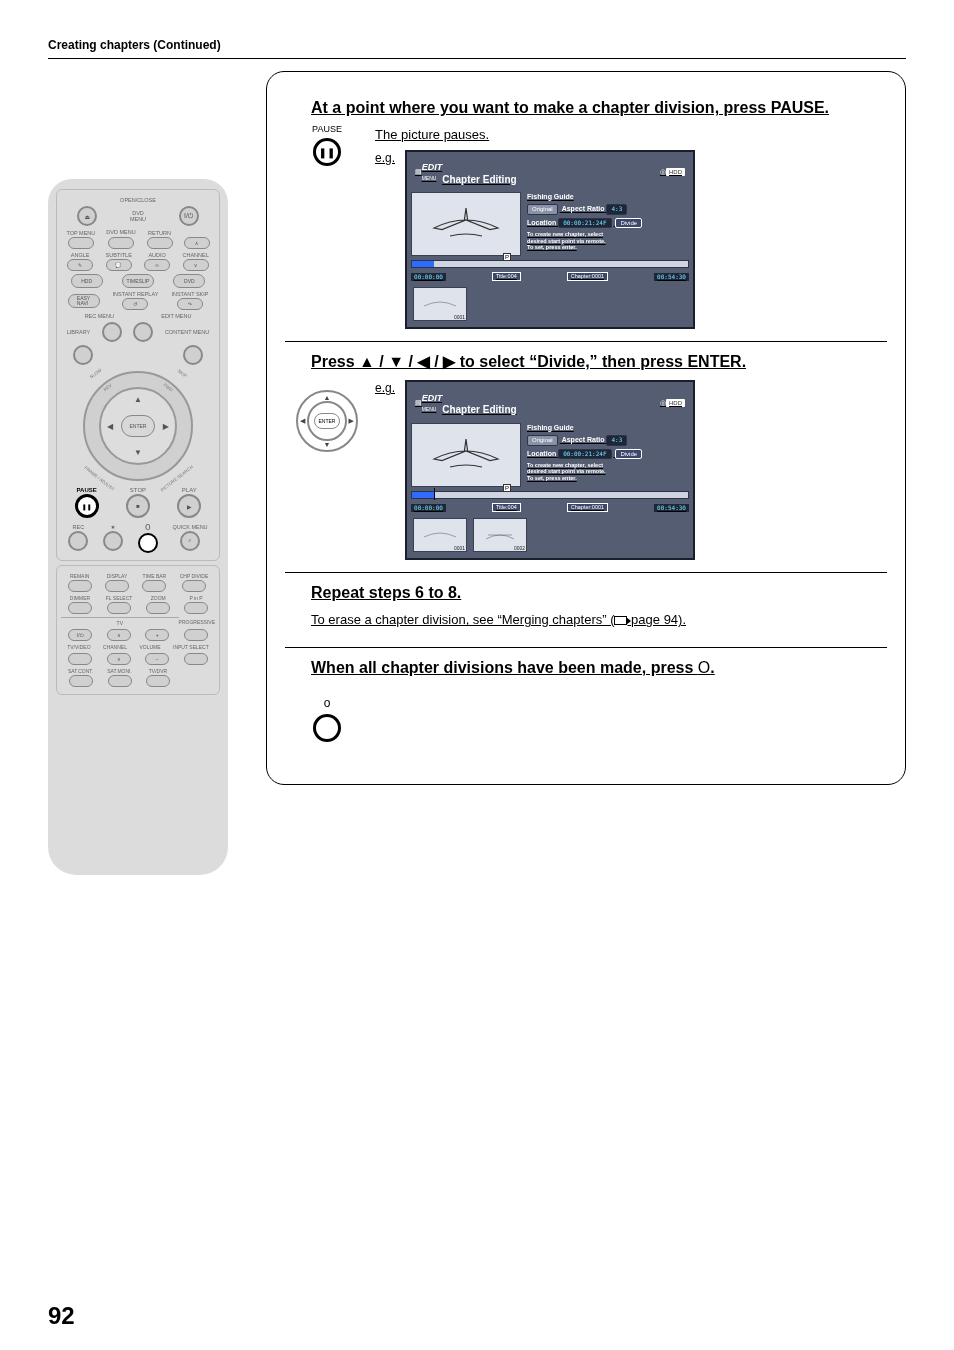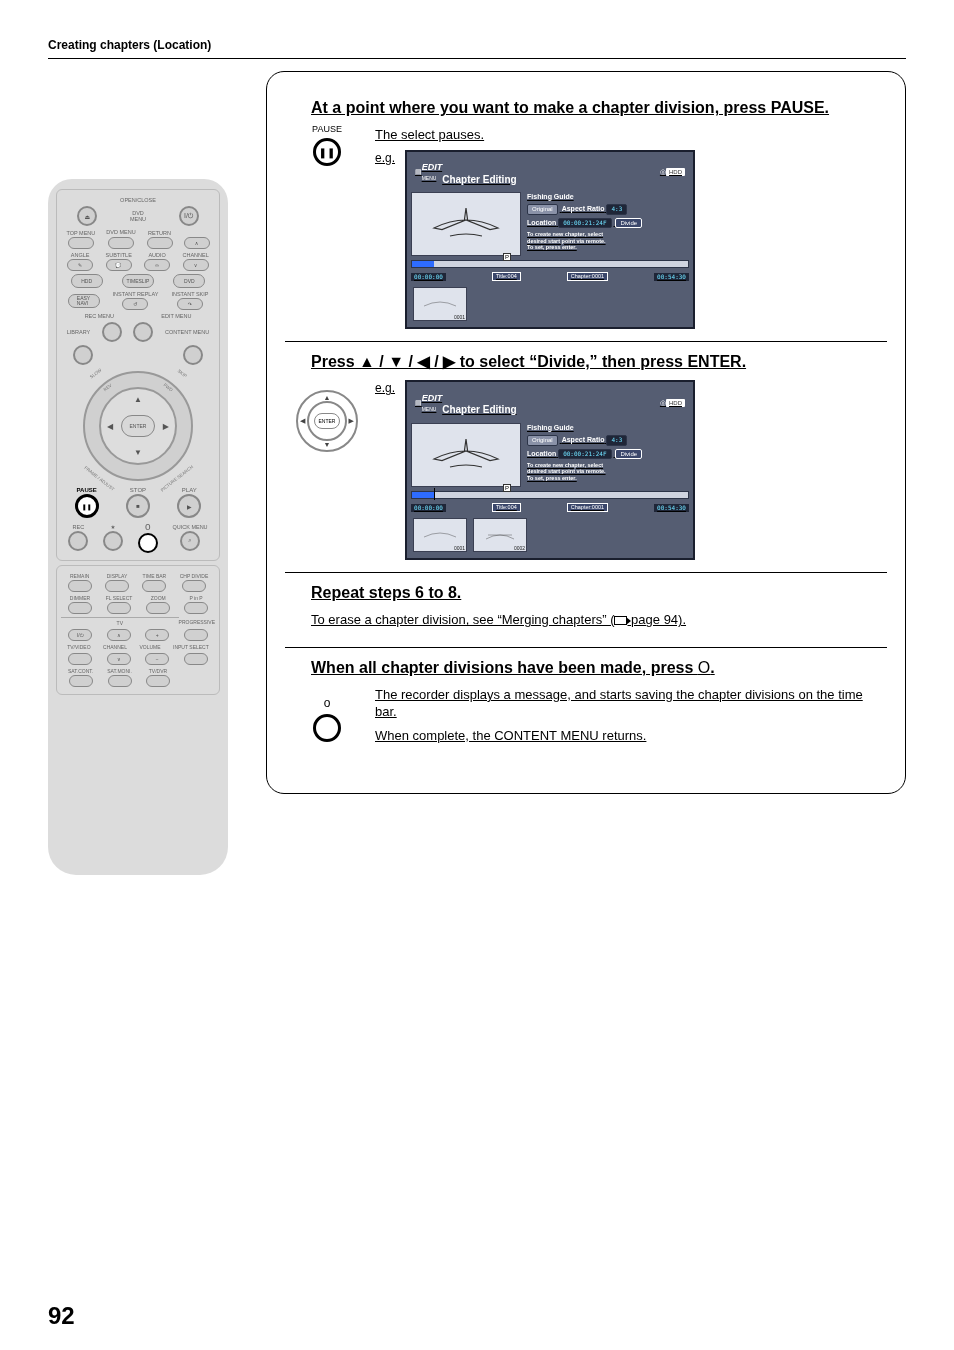--- a/index.html
+++ b/index.html
@@ -107,21 +107,21 @@
   .pageref-icon{display:inline-block;width:13px;height:9px;border:1px solid #000;position:relative;vertical-align:middle;}
   .pageref-icon::after{content:"";position:absolute;right:-5px;top:0;border-left:5px solid #000;border-top:4.5px solid transparent;border-bottom:4.5px solid transparent;}
 
   .pagenum { position:absolute; left:48px; bottom:20px; font-size:24px; font-weight:bold;}
   .star-naked{font-size:10px;}
 </style>
 </head>
 <body>
 
 <div class="header-area">
-  <div class="header-sub">Creating chapters (Location)</div>
+  <div class="header-sub">Creating chapters (Continued)</div>
 </div>
 
 <div class="content-row">
 
   <div class="remote-col">
     <div class="remote-img">
 
       <div class="remote-sec">
         <div class="row">
             <div class="lbl">OPEN/CLOSE</div>
@@ -331,21 +331,21 @@
 
   <div class="steps-col">
 
     <div class="step clearfix">
       <div class="step-head">At a point where you want to make a chapter division,  press PAUSE.</div>
       <div class="step-side">
         <div class="step-side-lbl">PAUSE</div>
         <div class="btn-circ" style="color:#000;font-size:10px;">❚❚</div>
       </div>
       <div class="step-body">
-        <p>The select pauses.</p>
+        <p>The picture pauses.</p>
         <div class="osd-line">
           <div class="eg-label">e.g.</div>
           <div class="osd">
             <div class="osd-top">
               <div>▤</div>
               <div><span class="osd-logo">EDIT</span><br><span style="font-size:5px;">MENU</span></div>
               <div class="osd-title">Chapter Editing</div>
               <div>◎</div>
               <div class="osd-hdd">HDD</div>
             </div>
@@ -484,22 +484,18 @@
     </div>
 
     <div class="step clearfix">
       <div class="step-head">
         <span>When all chapter divisions have been made, press </span><span style="font-weight:normal;">O</span><span>.</span>
       </div>
       <div class="step-side" style="margin-top:18px;">
         <div style="font-size:12px;">o</div>
         <div class="btn-circ" style="background:#fff;border:3px solid #000;"></div>
       </div>
-      <div class="step-body">
-        <p>The recorder displays a message, and starts saving the chapter divisions on the time bar.</p>
-        <p>When complete, the CONTENT MENU returns.</p>
-      </div>
     </div>
 
   </div>
 </div>
 
 <div class="pagenum">92</div>
 
 </body></html>

